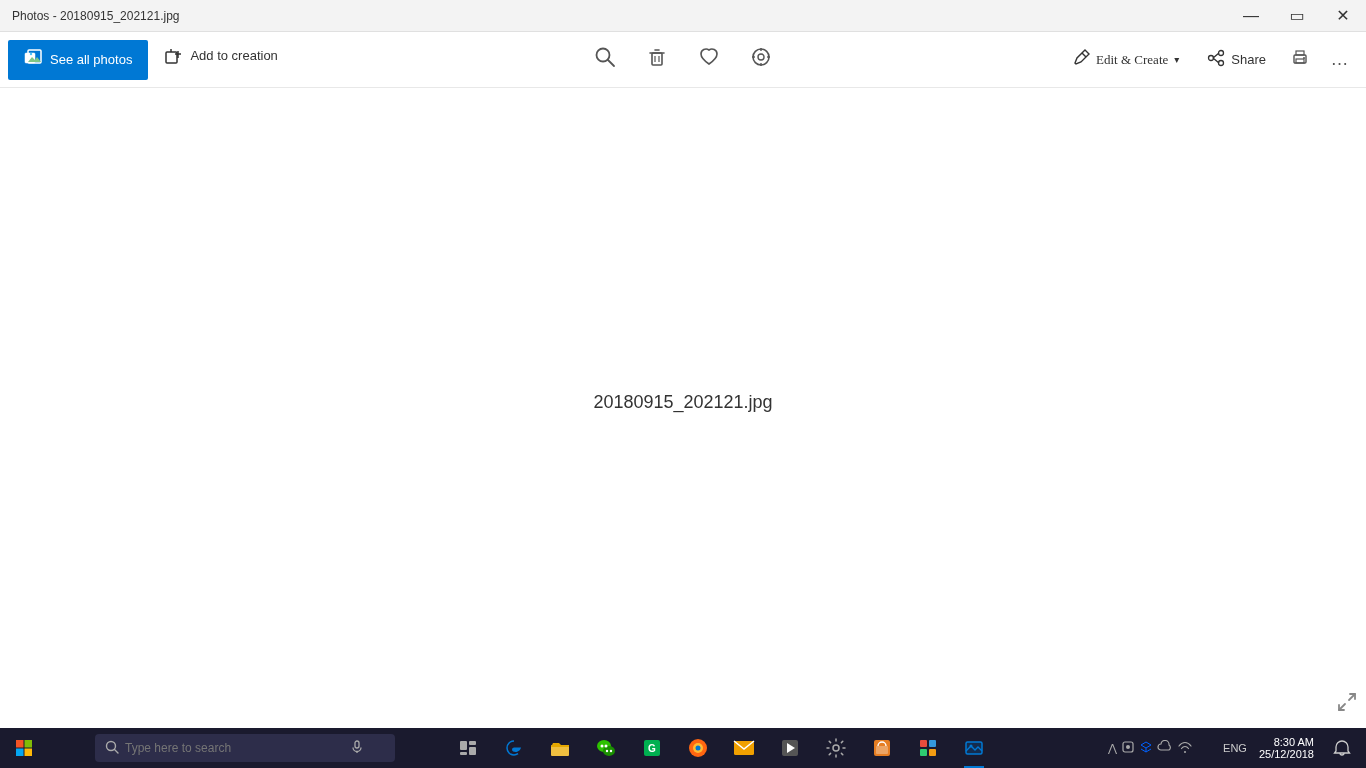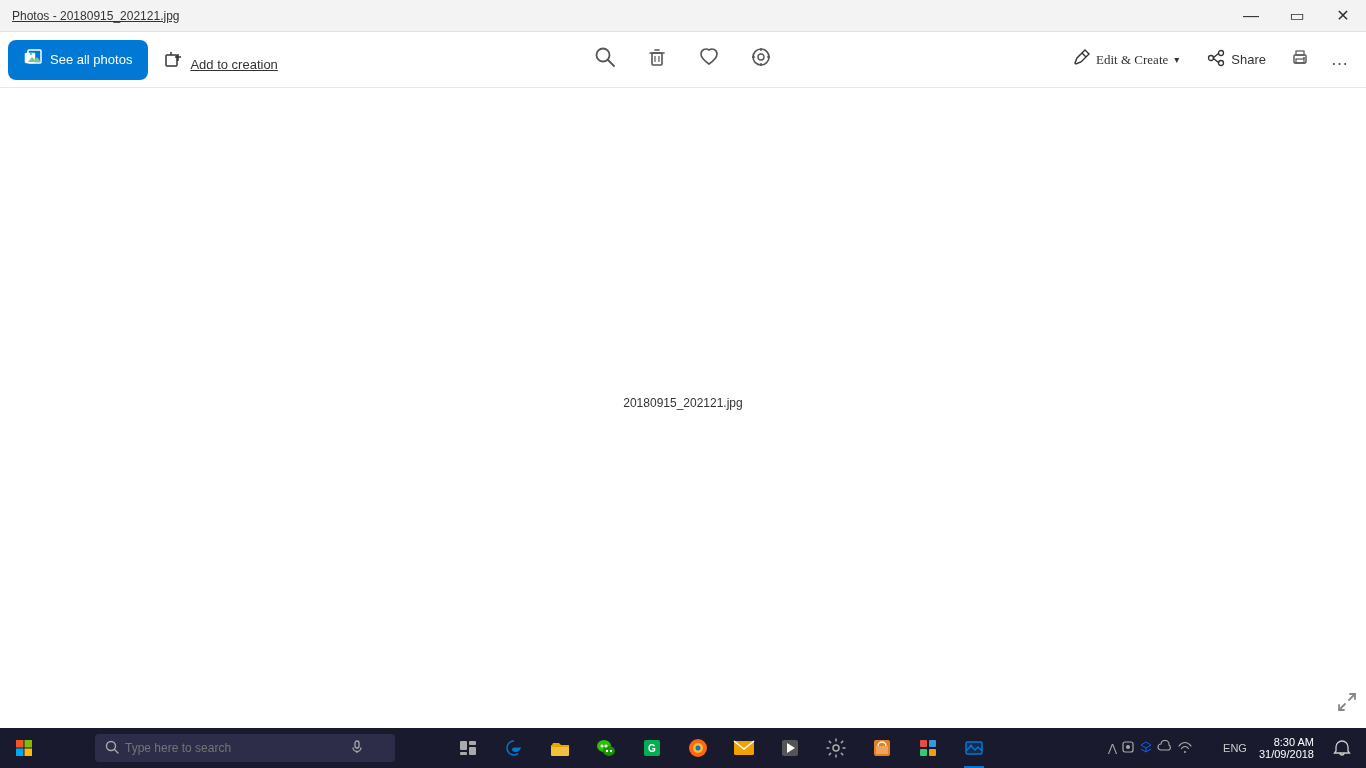--- a/index.html
+++ b/index.html
@@ -14,21 +14,20 @@
       border-bottom: 1px solid #e0e0e0;
       padding-left: 12px;
       font-size: 12px;
       color: #333;
       position: relative;
     }
     .title-bar-title {
       flex: 1;
       font-size: 12px;
       color: #333;
-      text-decoration: underline;
     }
     .title-bar-controls {
       display: flex;
       align-items: center;
       height: 32px;
     }
     .title-btn {
       width: 46px;
       height: 32px;
       display: flex;
@@ -55,36 +54,35 @@
       align-items: center;
       gap: 8px;
       background: #0078d4;
       color: #fff;
       border: none;
       padding: 8px 16px;
       height: 40px;
       font-size: 13px;
       cursor: pointer;
       font-family: 'Segoe UI', sans-serif;
-      border-radius: 8px;
+      border-radius: 2px;
     }
 
     .btn-add-creation {
       display: flex;
-      align-items: flex-end;
+      align-items: flex-start;
       gap: 8px;
       background: transparent;
       color: #333;
       border: none;
       padding: 8px 16px;
       height: 40px;
       font-size: 13px;
       cursor: pointer;
       font-family: 'Segoe UI', sans-serif;
-      text-decoration: underline;
     }
 
     .toolbar-spacer { flex: 1; }
 
     .toolbar-center {
       display: flex;
       align-items: center;
       gap: 8px;
       position: absolute;
       left: 50%;
@@ -145,21 +143,21 @@
     
     .main-content {
       display: flex;
       flex-direction: column;
       align-items: center;
       justify-content: center;
       height: calc(768px - 32px - 57px - 40px);
       background: #fff;
     }
     .error-filename {
-      font-size: 12px;
+      font-size: 18px;
       color: #333;
       margin-bottom: 10px;
     }
     .error-message {
       font-size: 14px;
       color: #333;
     }
 
     
     .taskbar {
@@ -579,21 +577,21 @@
         <path d="M2 6c1.5-2 3.8-3.5 6-3.5S12.5 4 14 6" stroke="#aaa" stroke-width="1.2" stroke-linecap="round"></path>
         <path d="M4.5 8.5c.9-1.2 2.2-2 3.5-2s2.6.8 3.5 2" stroke="#aaa" stroke-width="1.2" stroke-linecap="round"></path>
         <circle cx="8" cy="12" r="1" fill="#aaa"></circle>
       </svg>
     </span>
 
     <span style="color:#ccc;font-size:11px;cursor:pointer;padding-left:26px;">ENG</span>
 
     <div class="taskbar-clock">
       <span>8:30 AM</span>
-      <span>31/09/2018</span>
+      <span>25/12/2018</span>
     </div>
 
     <div class="taskbar-notification">
       <svg width="18" height="18" viewBox="0 0 18 18" fill="none">
         <path d="M9 2a6 6 0 0 1 6 6v4l1.5 2H1.5L3 12V8a6 6 0 0 1 6-6z" stroke="#ccc" stroke-width="1.3"></path>
         <path d="M7 14a2 2 0 0 0 4 0" stroke="#ccc" stroke-width="1.3"></path>
       </svg>
     </div>
   </div>
 </div>

